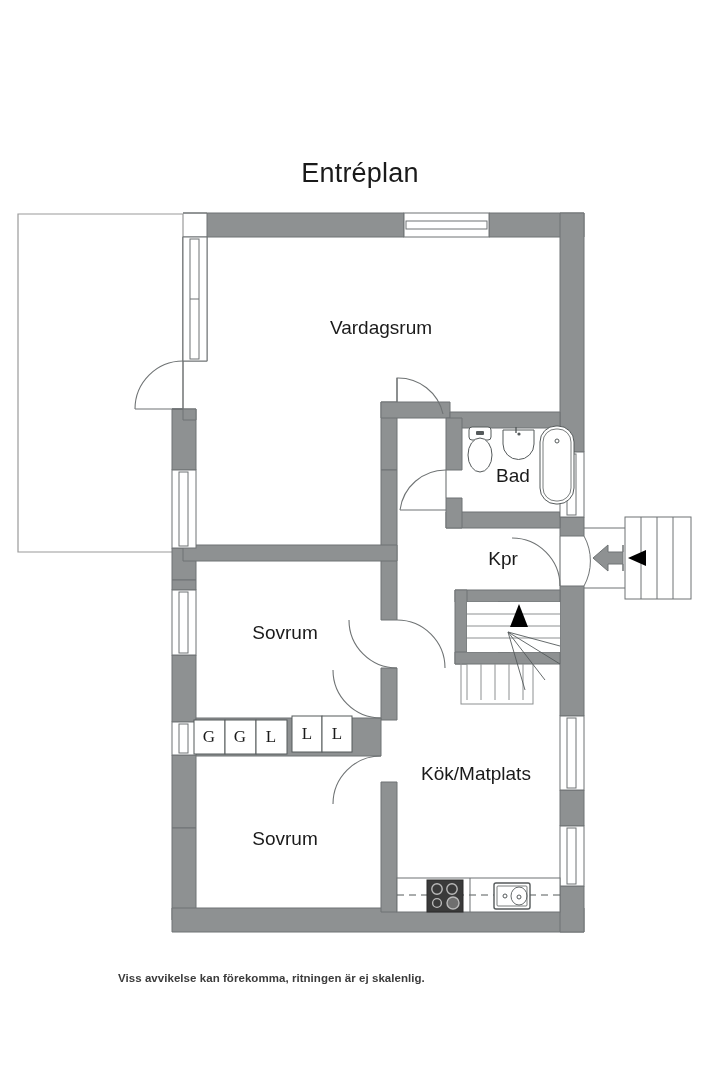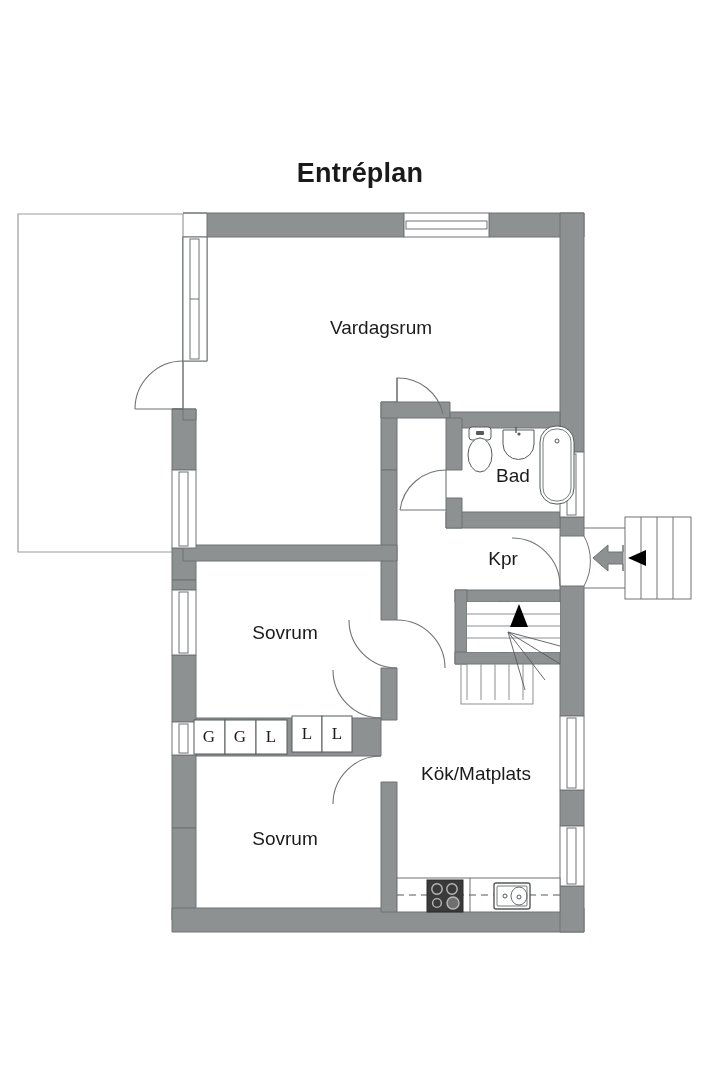--- a/index.html
+++ b/index.html
@@ -21,21 +21,21 @@
     height: 1080px;
   }
   .floorplan-title {
     position: absolute;
     left: 0;
     top: 158px;
     width: 720px;
     text-align: center;
     font-size: 27px;
     color: #1a1a1a;
-    font-weight: 700;
+    font-weight: 400;
     letter-spacing: 0.2px;
   }
   .disclaimer {
     position: absolute;
     left: 118px;
     top: 972px;
     font-size: 11.5px;
     color: #3b3b3b;
     font-weight: 600;
     letter-spacing: 0.05px;
@@ -336,14 +336,15 @@
     <g>
       <text class="closet-label" x="209" y="738">G</text>
       <text class="closet-label" x="240" y="738">G</text>
       <text class="closet-label" x="271" y="738">L</text>
       <text class="closet-label" x="307" y="735">L</text>
       <text class="closet-label" x="337" y="735">L</text>
     </g>
 
   </svg>
 
+  <div class="disclaimer">Viss avvikelse kan förekomma, ritningen är ej skalenlig.</div>
 
 </div>
 
 </body></html>

